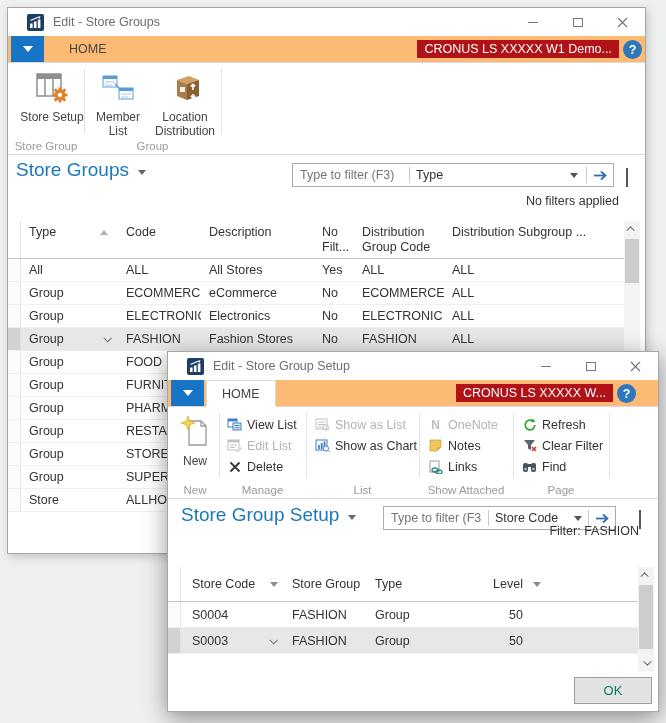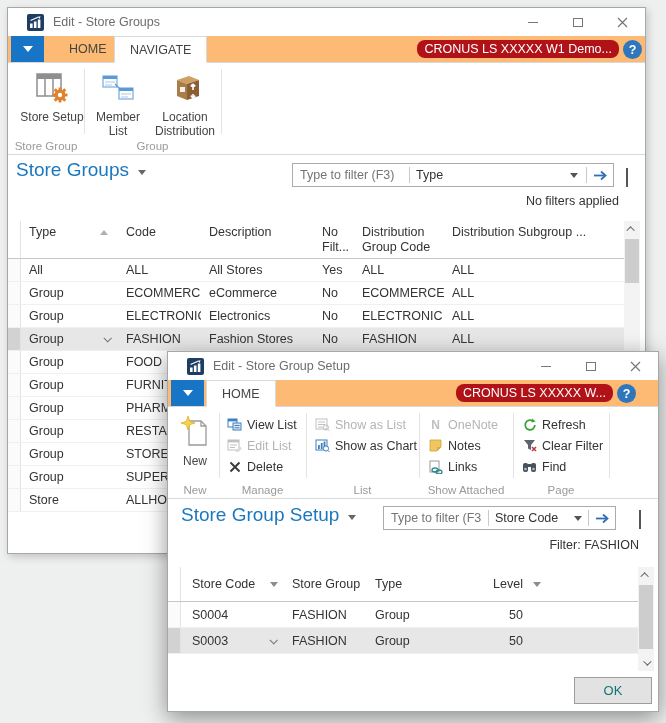--- a/index.html
+++ b/index.html
@@ -27,21 +27,21 @@
   .ctrl { width:45px; height:28px; display:flex; align-items:center; justify-content:center; }
   .glyph-min { width:10px; height:1px; background:#777; display:block; }
   .glyph-max { width:10px; height:9px; border:1px solid #777; display:block; }
 
   
   .tabrow { position:relative; height:27px; border-bottom:1px solid #d9d9d9; background:#fdba74; }
   .appmenu { position:absolute; left:3px; top:0; width:33px; height:26px; background:#1874c5; display:flex; align-items:center; justify-content:center; }
   .tri-down-w { width:0; height:0; border-left:5px solid transparent; border-right:5px solid transparent; border-top:6px solid #fff; }
   .tab { position:absolute; top:0; height:27px; line-height:26px; padding:0 15px; font-size:12.5px; color:#444; }
   .tab.active { background:#fff; border:1px solid #d9d9d9; border-bottom:1px solid #fff; z-index:2; }
-  .badge { position:absolute; bottom:4px; background:#b01218; color:#fff; font-size:12.5px; padding:2px 7px; white-space:nowrap;border-radius:8px; }
+  .badge { position:absolute; bottom:4px; background:#b01218; color:#fff; font-size:12.5px; padding:2px 7px; white-space:nowrap; }
   .helpbub { position:absolute; bottom:3px; width:19px; height:19px; border-radius:50%; background:#2e77bc; color:#fff; font-size:12.5px; font-weight:bold; display:flex; align-items:center; justify-content:center; }
 
   
   .ribbon { position:relative; height:92px; border-bottom:1px solid #d9d9d9; background:#fff; }
   .rsep { position:absolute; top:6px; bottom:20px; width:1px; background:#e3e3e3; }
   .rgroup-label { position:absolute; bottom:2px; font-size:11.5px; color:#9a9a9a; text-align:center; white-space:nowrap; }
   .bigbtn { position:absolute; top:5px; text-align:center; font-size:12px; color:#444; line-height:14px; cursor:default; }
   .bigbtn .bicon { height:40px; display:flex; align-items:center; justify-content:center; margin-bottom:2px; }
   .rcol { position:absolute; top:7px; }
   .ritem { display:flex; align-items:center; height:21px; font-size:12.5px; color:#333; white-space:nowrap; }
@@ -121,21 +121,20 @@
           </svg>
         </span>
     </div>
   </div>
 
   <div class="tabrow">
     <div class="appmenu">
         <span class="tri-down-w"></span>
       </div>
     <div class="tab" style="left:46px">HOME</div>
-    <div class="tab active" style="left:106px">NAVIGATE</div>
     <div class="badge" style="right:26px">CRONUS LS XXXXX W1 Demo...</div>
     <div class="helpbub" style="right:3px">?</div>
   </div>
 
   <div class="ribbon">
     <div class="bigbtn" style="left:10px; width:68px">
       <span class="bicon">
         <svg width="34" height="32" viewBox="0 0 34 32">
             <rect x="2" y="2" width="24" height="22" fill="#fff" stroke="#8f8f8f" stroke-width="1.5"></rect>
             <rect x="2" y="2" width="24" height="5" fill="#8f8f8f"></rect>
@@ -536,21 +535,21 @@
     <span class="tri-down-dk" style="margin-right:6px"></span>
     <span class="fdiv"></span>
     <span class="goarrow">
         <svg width="14" height="11" viewBox="0 0 14 11">
           <path d="M1 5.5 H11" stroke="#2f6fba" stroke-width="1.8"></path>
           <path d="M8 1.5 L12.5 5.5 L8 9.5" stroke="#2f6fba" stroke-width="1.8" fill="none"></path>
         </svg>
       </span>
   </div>
   <div style="position:absolute; left:471px; top:158px"><span class="chev"></span></div>
-  <div class="filterstat" style="right:19px; top:186px">Filter: FASHION</div>
+  <div class="filterstat" style="right:19px; top:172px">Filter: FASHION</div>
 
   <div style="position:absolute; left:0; top:215px; width:470px">
     <div class="tblhead" style="height:35px; align-items:center">
       <span class="selstrip" style="background:#fff; align-self:stretch"></span>
       <div class="cell fgc0">
           <span>Store Code</span>
           <span class="sort-desc" style="margin-left:auto; margin-right:6px"></span>
         </div>
       <div class="cell fgc1">Store Group</div>
       <div class="cell fgc2">Type</div>

